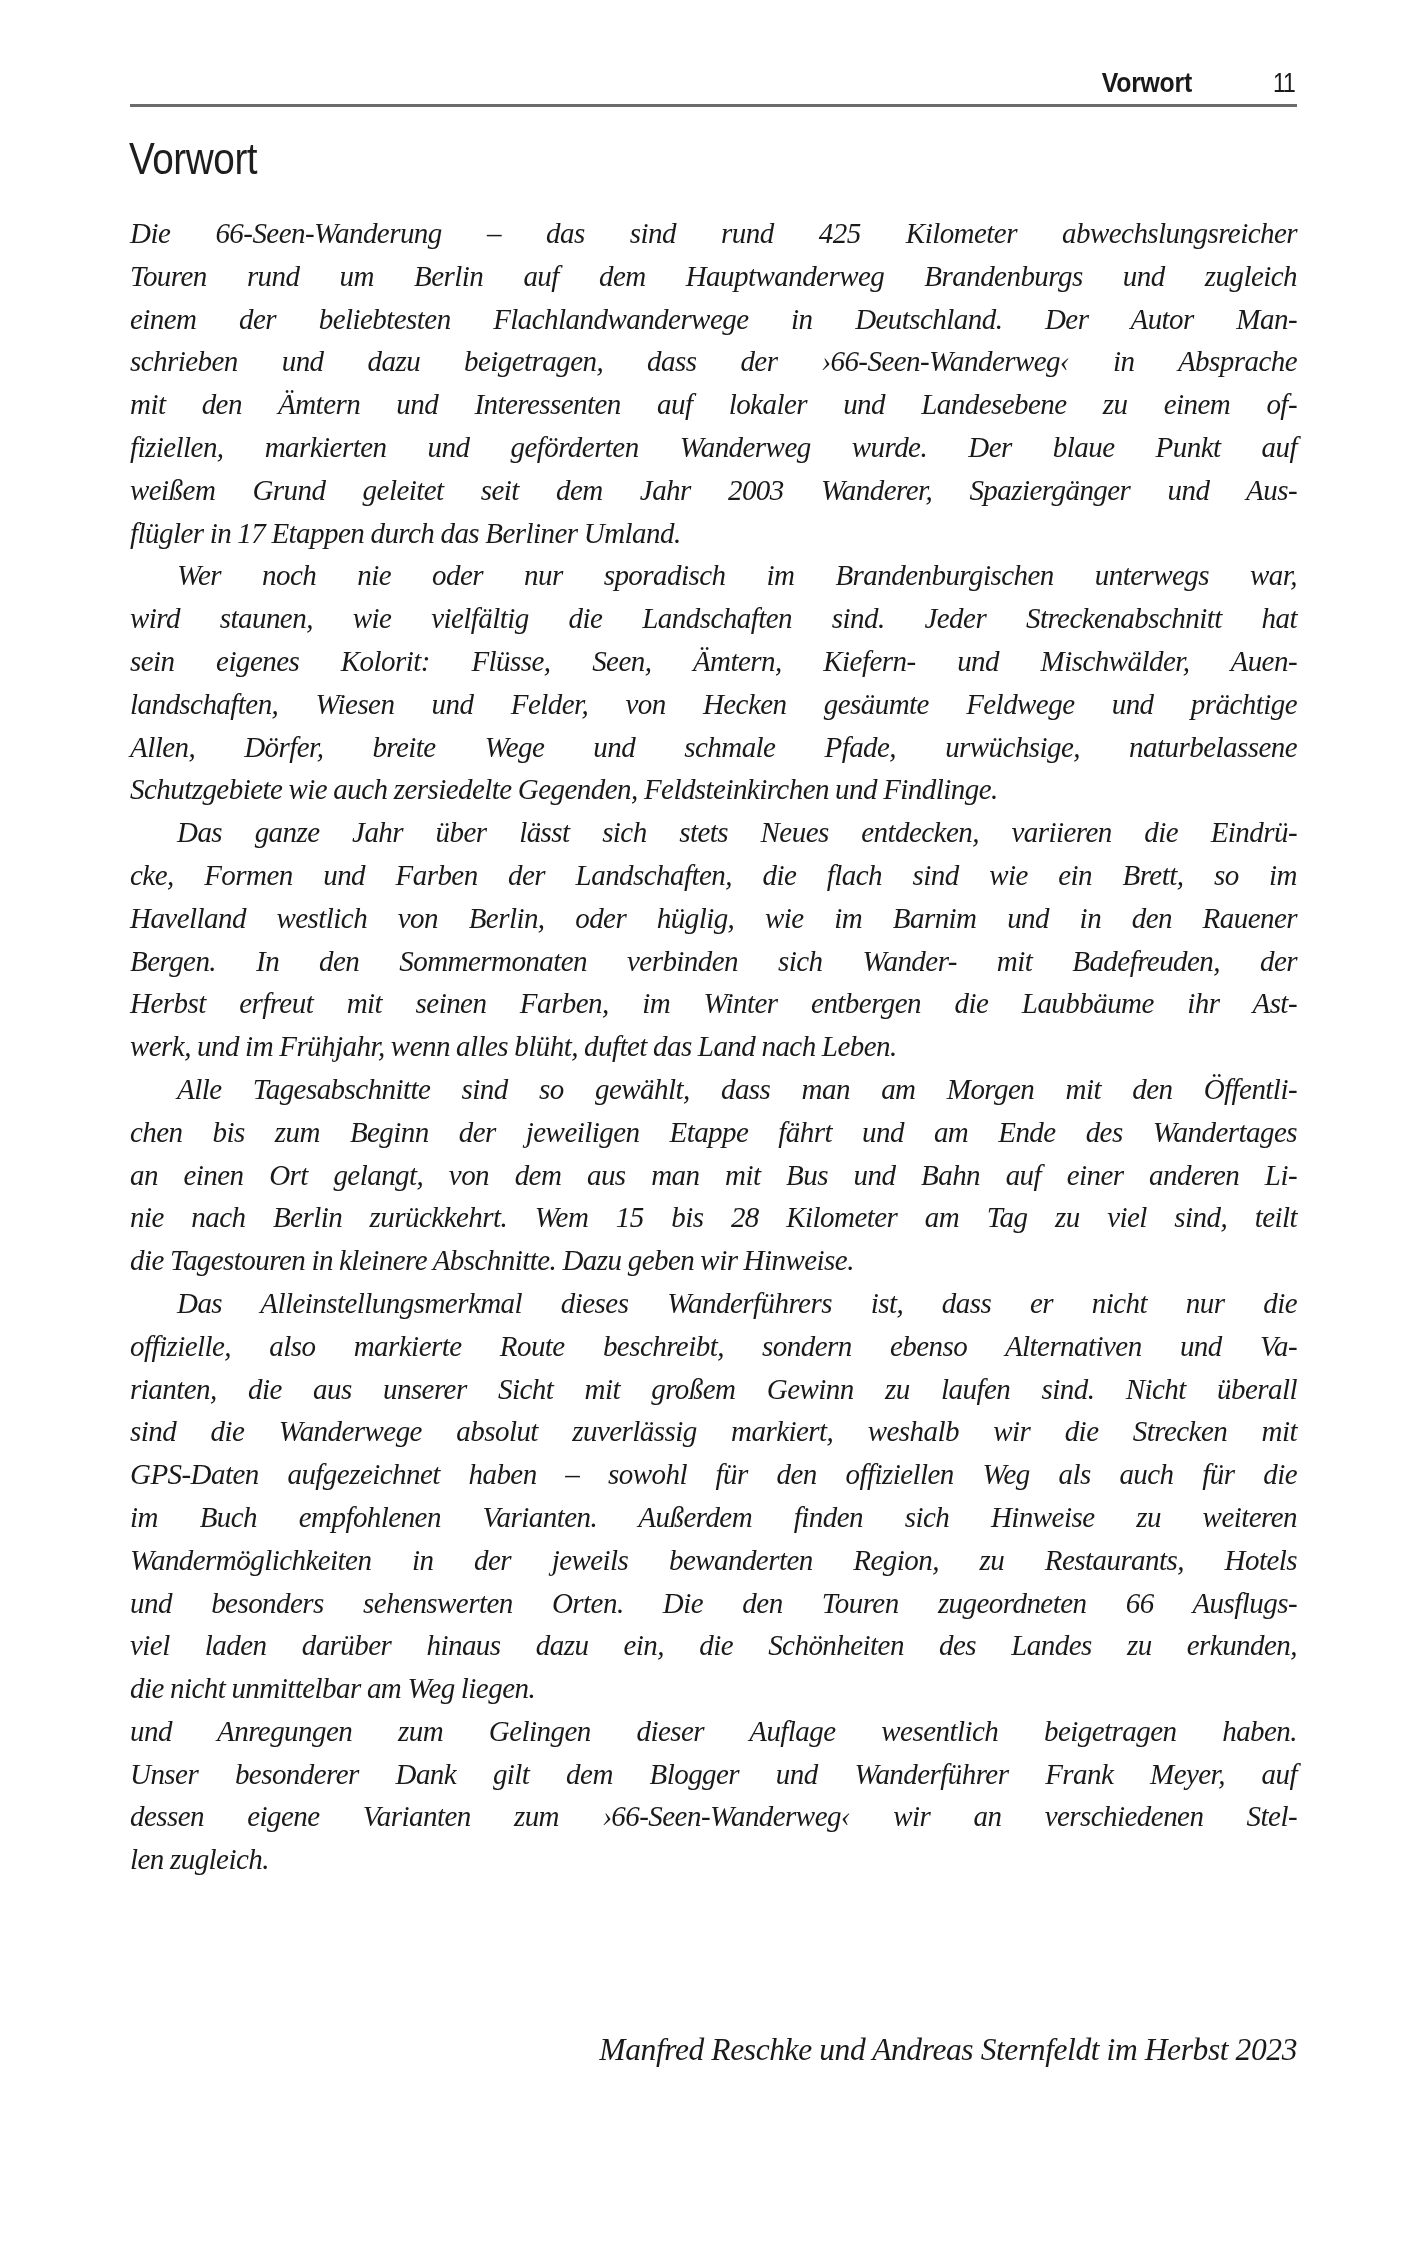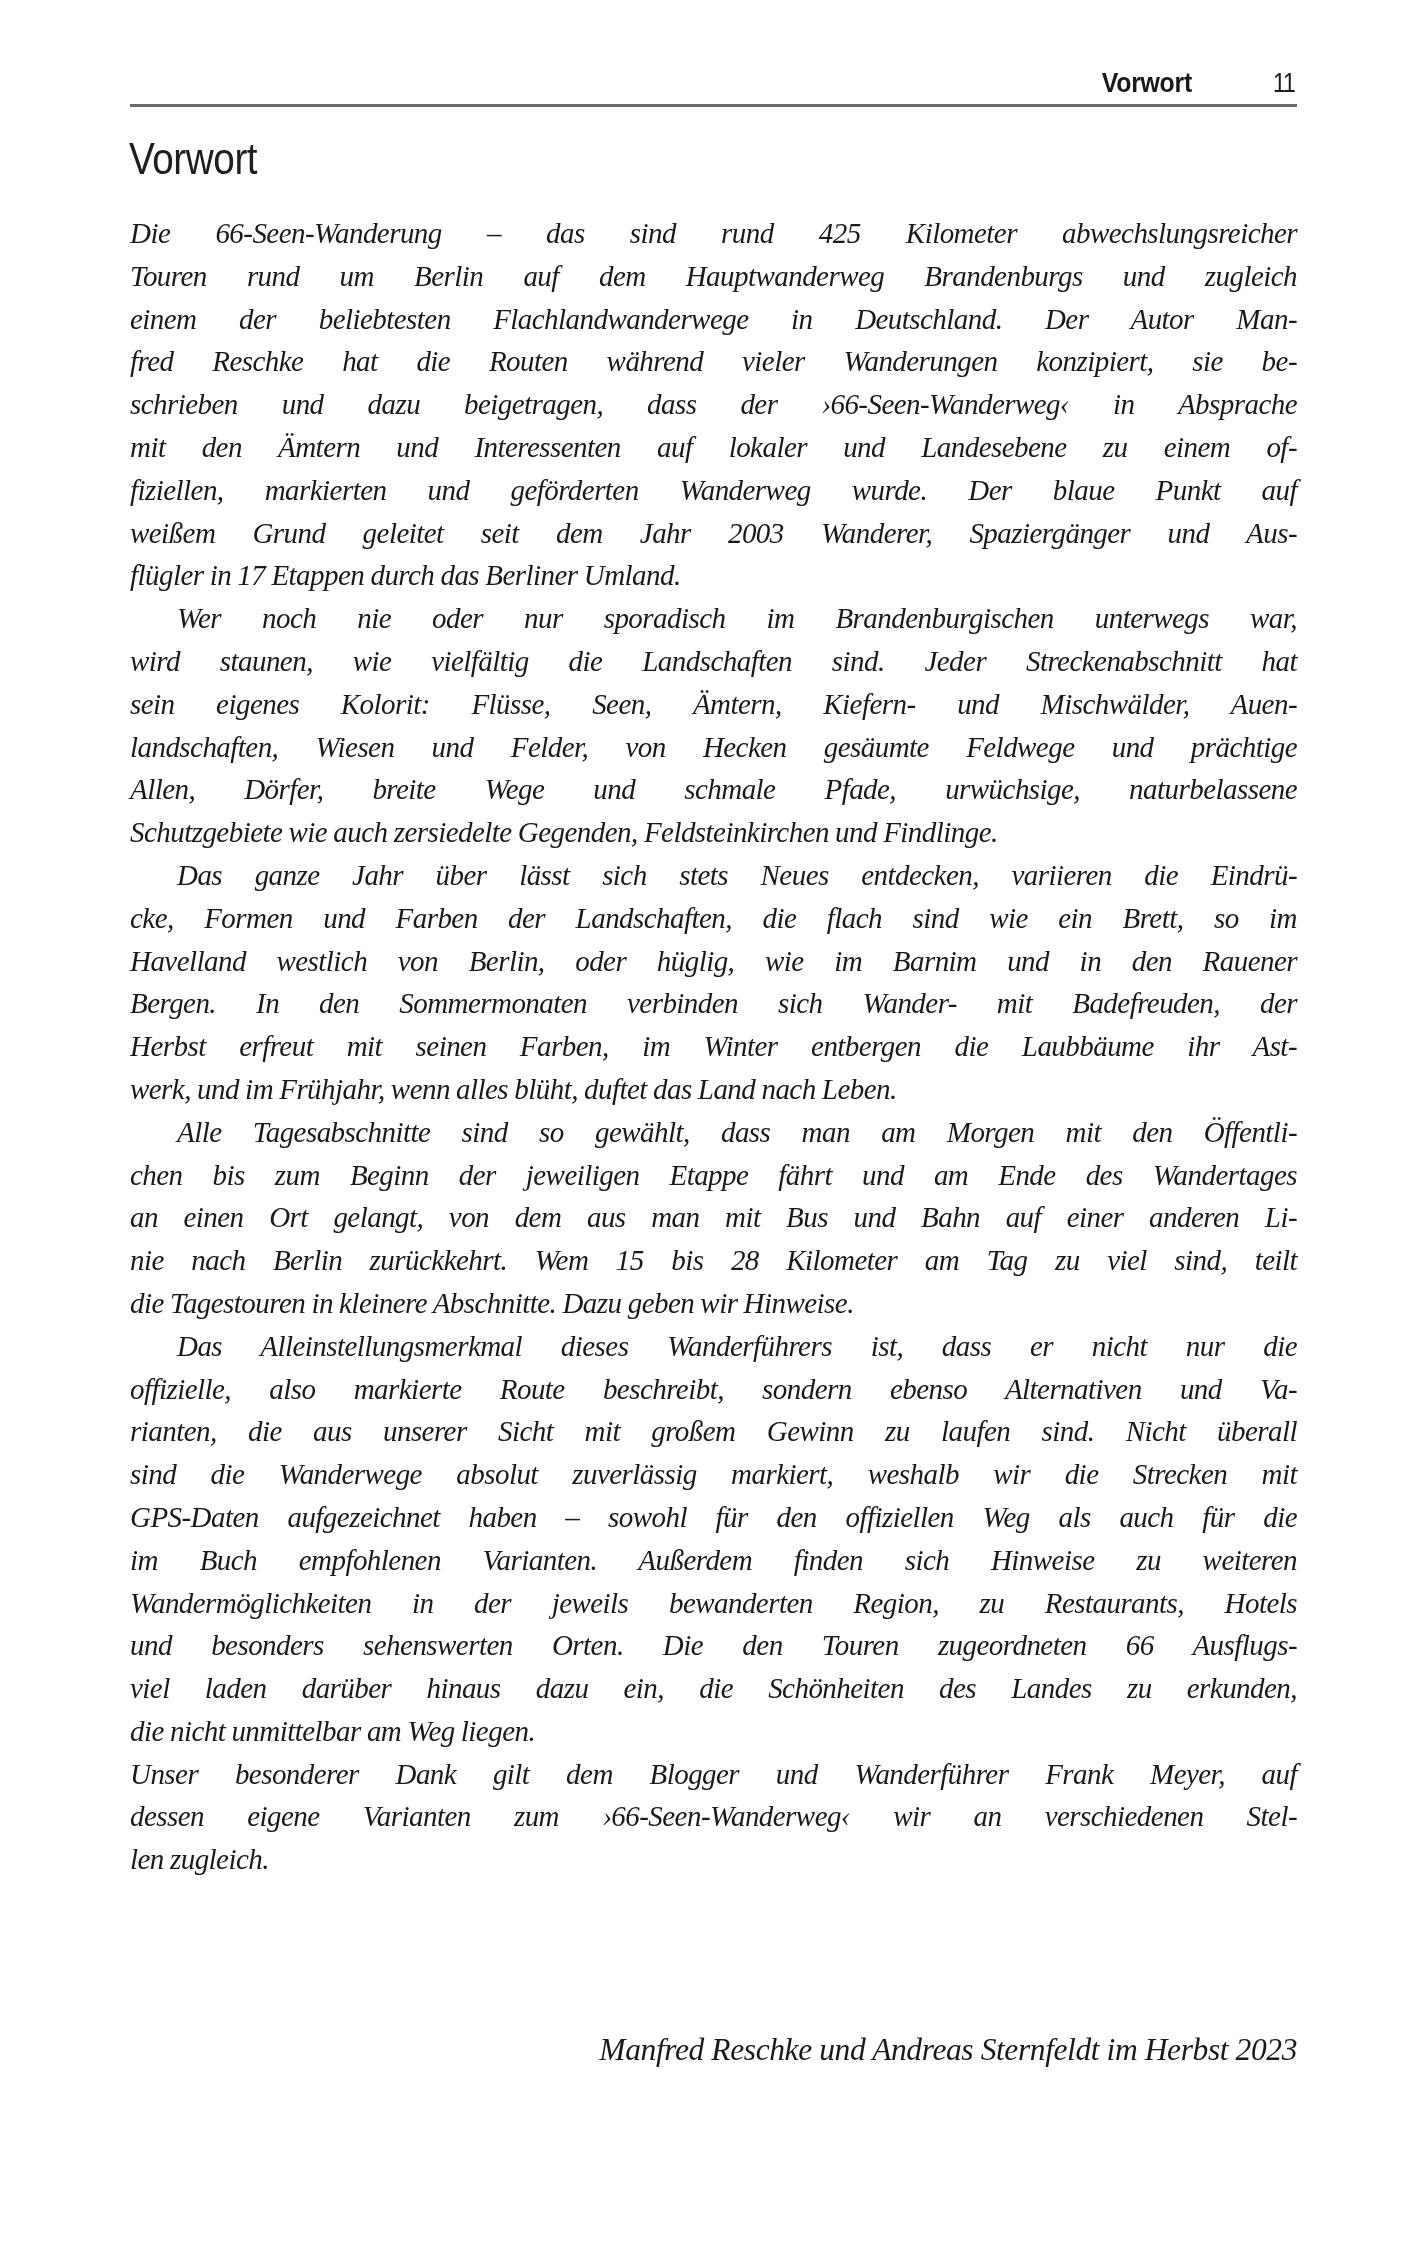--- a/index.html
+++ b/index.html
@@ -54,21 +54,20 @@
   </div>
   <div class="rule"></div>
 
   <h1 class="chapter-title" style="margin:0;">Vorwort</h1>
 
   <div class="body-text" id="body-text">
       <div>
         <span class="line">Die 66-Seen-Wanderung – das sind rund 425 Kilometer abwechslungsreicher</span>
         <span class="line">Touren rund um Berlin auf dem Hauptwanderweg Brandenburgs und zugleich</span>
         <span class="line">einem der beliebtesten Flachlandwanderwege in Deutschland. Der Autor Man-</span>
-        <span class="line">fred Reschke hat die Routen während vieler Wanderungen konzipiert, sie be-</span>
         <span class="line">schrieben und dazu beigetragen, dass der ›66-Seen-Wanderweg‹ in Absprache</span>
         <span class="line">mit den Ämtern und Interessenten auf lokaler und Landesebene zu einem of-</span>
         <span class="line">fiziellen, markierten und geförderten Wanderweg wurde. Der blaue Punkt auf</span>
         <span class="line">weißem Grund geleitet seit dem Jahr 2003 Wanderer, Spaziergänger und Aus-</span>
         <span class="line last">flügler in 17 Etappen durch das Berliner Umland.</span>
       </div>
       <div>
         <span class="line indent">Wer noch nie oder nur sporadisch im Brandenburgischen unterwegs war,</span>
         <span class="line">wird staunen, wie vielfältig die Landschaften sind. Jeder Streckenabschnitt hat</span>
         <span class="line">sein eigenes Kolorit: Flüsse, Seen, Ämtern, Kiefern- und Mischwälder, Auen-</span>
@@ -97,20 +96,21 @@
         <span class="line">rianten, die aus unserer Sicht mit großem Gewinn zu laufen sind. Nicht überall</span>
         <span class="line">sind die Wanderwege absolut zuverlässig markiert, weshalb wir die Strecken mit</span>
         <span class="line">GPS-Daten aufgezeichnet haben – sowohl für den offiziellen Weg als auch für die</span>
         <span class="line">im Buch empfohlenen Varianten. Außerdem finden sich Hinweise zu weiteren</span>
         <span class="line">Wandermöglichkeiten in der jeweils bewanderten Region, zu Restaurants, Hotels</span>
         <span class="line">und besonders sehenswerten Orten. Die den Touren zugeordneten 66 Ausflugs-</span>
         <span class="line">viel laden darüber hinaus dazu ein, die Schönheiten des Landes zu erkunden,</span>
         <span class="line last">die nicht unmittelbar am Weg liegen.</span>
       </div>
       <div>
+        <span class="line">und Anregungen zum Gelingen dieser Auflage wesentlich beigetragen haben.</span>
         <span class="line">Unser besonderer Dank gilt dem Blogger und Wanderführer Frank Meyer, auf</span>
         <span class="line">dessen eigene Varianten zum ›66-Seen-Wanderweg‹ wir an verschiedenen Stel-</span>
         <span class="line last">len zugleich.</span>
       </div>
     </div>
 
   <div class="signature">Manfred Reschke und Andreas Sternfeldt im Herbst 2023</div>
 </div>
 
 </body></html>

